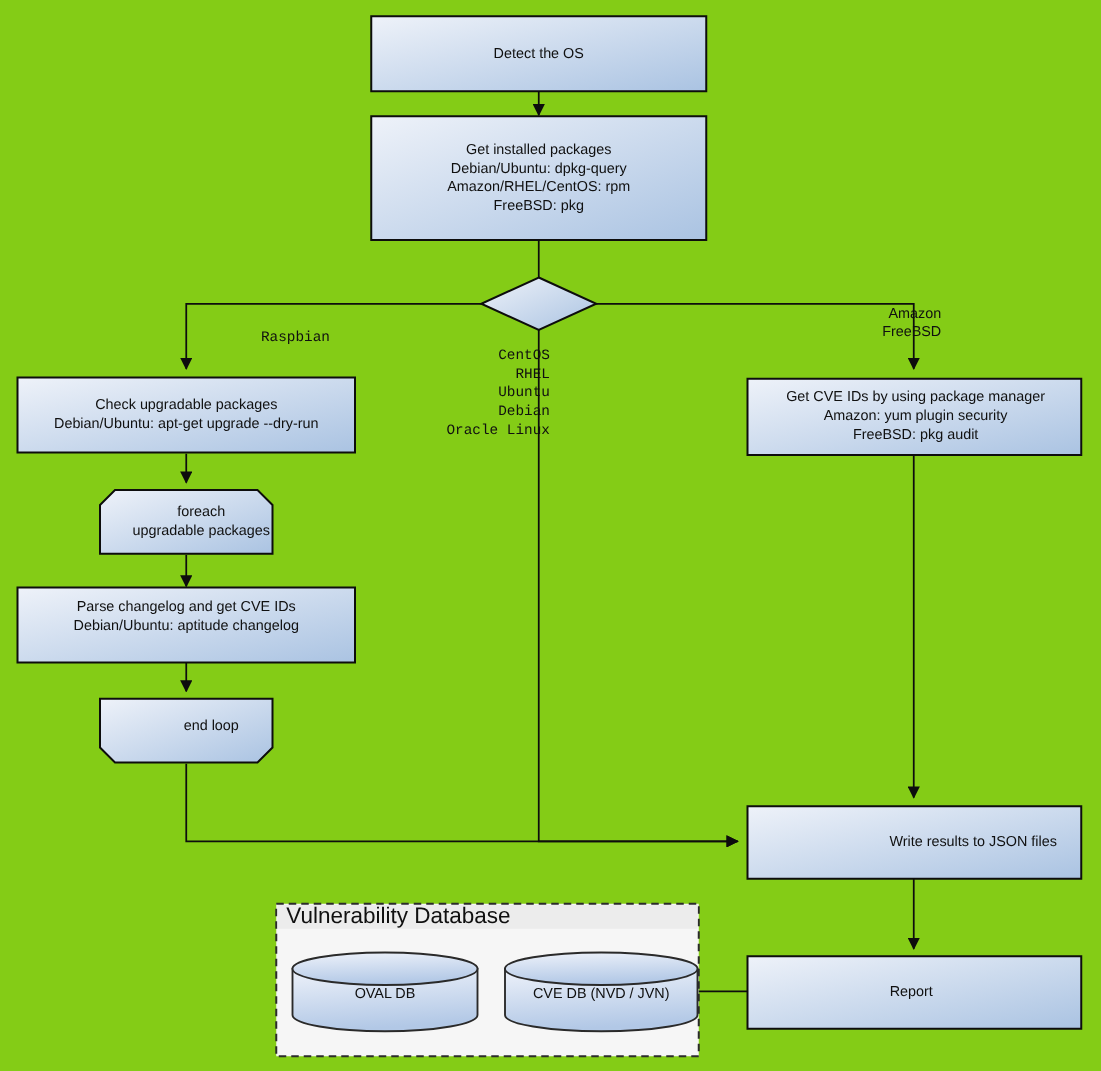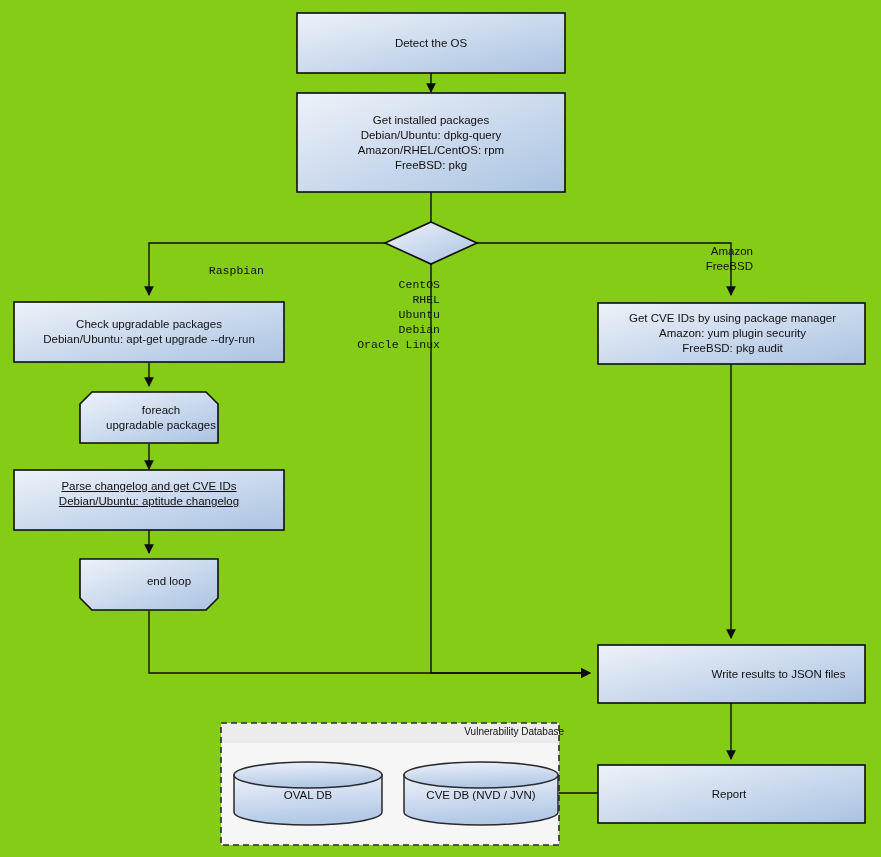--- a/index.html
+++ b/index.html
@@ -9,22 +9,22 @@
   .nodetext{
     position:absolute;display:flex;align-items:center;justify-content:center;
     text-align:center;font-size:11.5px;line-height:15px;color:#101010;
     white-space:pre-line;pointer-events:none;
   }
   .edgelabel{
     position:absolute;text-align:right;font-size:11.5px;line-height:15px;
     color:#101010;white-space:pre-line;
   }
   .grouptitle{
-    position:absolute;font-size:10px;line-height:16px;color:#101010;
-    text-align:right;white-space:nowrap;
+    position:absolute;font-size:18px;line-height:16px;color:#101010;
+    text-align:left;white-space:nowrap;
   }
 </style>
 </head>
 <body>
 
 <div id="stage">
 
   <svg id="flow" viewBox="0 0 881 857">
     <defs>
       <linearGradient id="nodeGrad" x1="0" y1="0" x2="1" y2="1">
@@ -113,21 +113,21 @@
 Debian/Ubuntu: dpkg-query
 Amazon/RHEL/CentOS: rpm
 FreeBSD: pkg</div>
 
   <div class="nodetext" style="left:14px;top:302px;width:270px;height:60px;">Check upgradable packages
 Debian/Ubuntu: apt-get upgrade --dry-run</div>
 
   <div class="nodetext" style="left:80px;top:392px;width:138px;height:51px;margin-left:12px;">foreach
 upgradable  packages</div>
 
-  <div class="nodetext" style="left:14px;top:470px;width:270px;height:48px;text-decoration:underline;">Parse changelog and get  CVE IDs
+  <div class="nodetext" style="left:14px;top:470px;width:270px;height:48px;">Parse changelog and get  CVE IDs
 Debian/Ubuntu: aptitude changelog</div>
 
   <div class="nodetext" style="left:80px;top:559px;width:138px;height:45px;padding-left:20px;">end loop</div>
 
   <div class="nodetext" style="left:598px;top:303px;width:269px;height:61px;">Get CVE IDs by using package manager
 Amazon: yum plugin security
 FreeBSD: pkg audit</div>
 
   <div class="nodetext" style="left:598px;top:645px;width:267px;height:58px;padding-left:47px;">Write results to JSON files</div>
 

